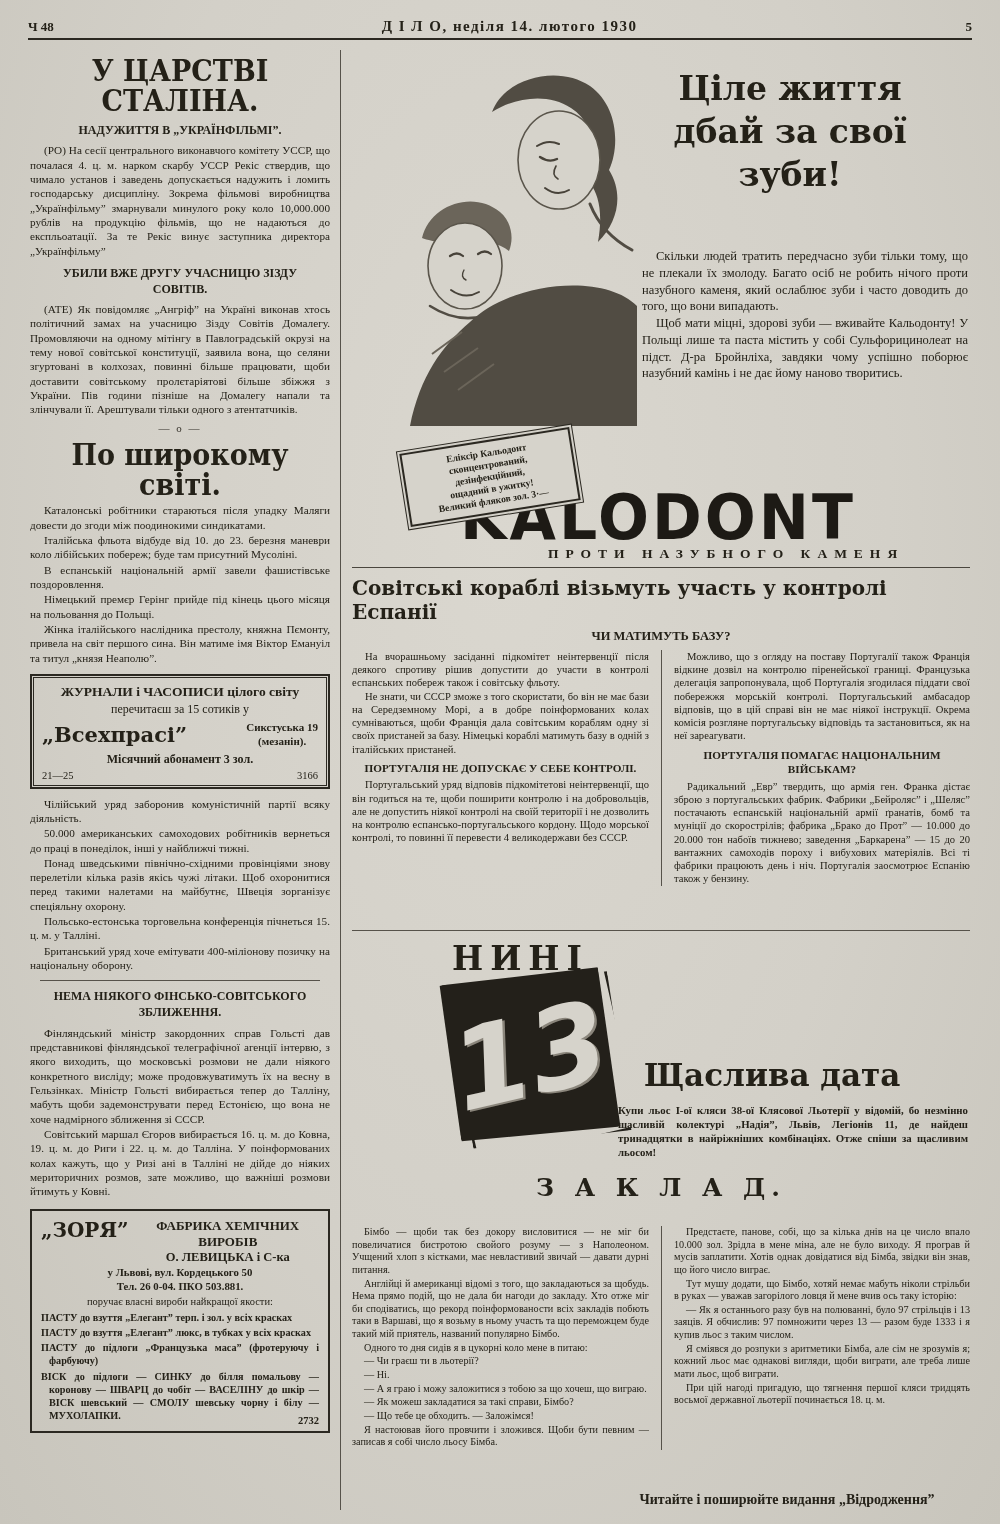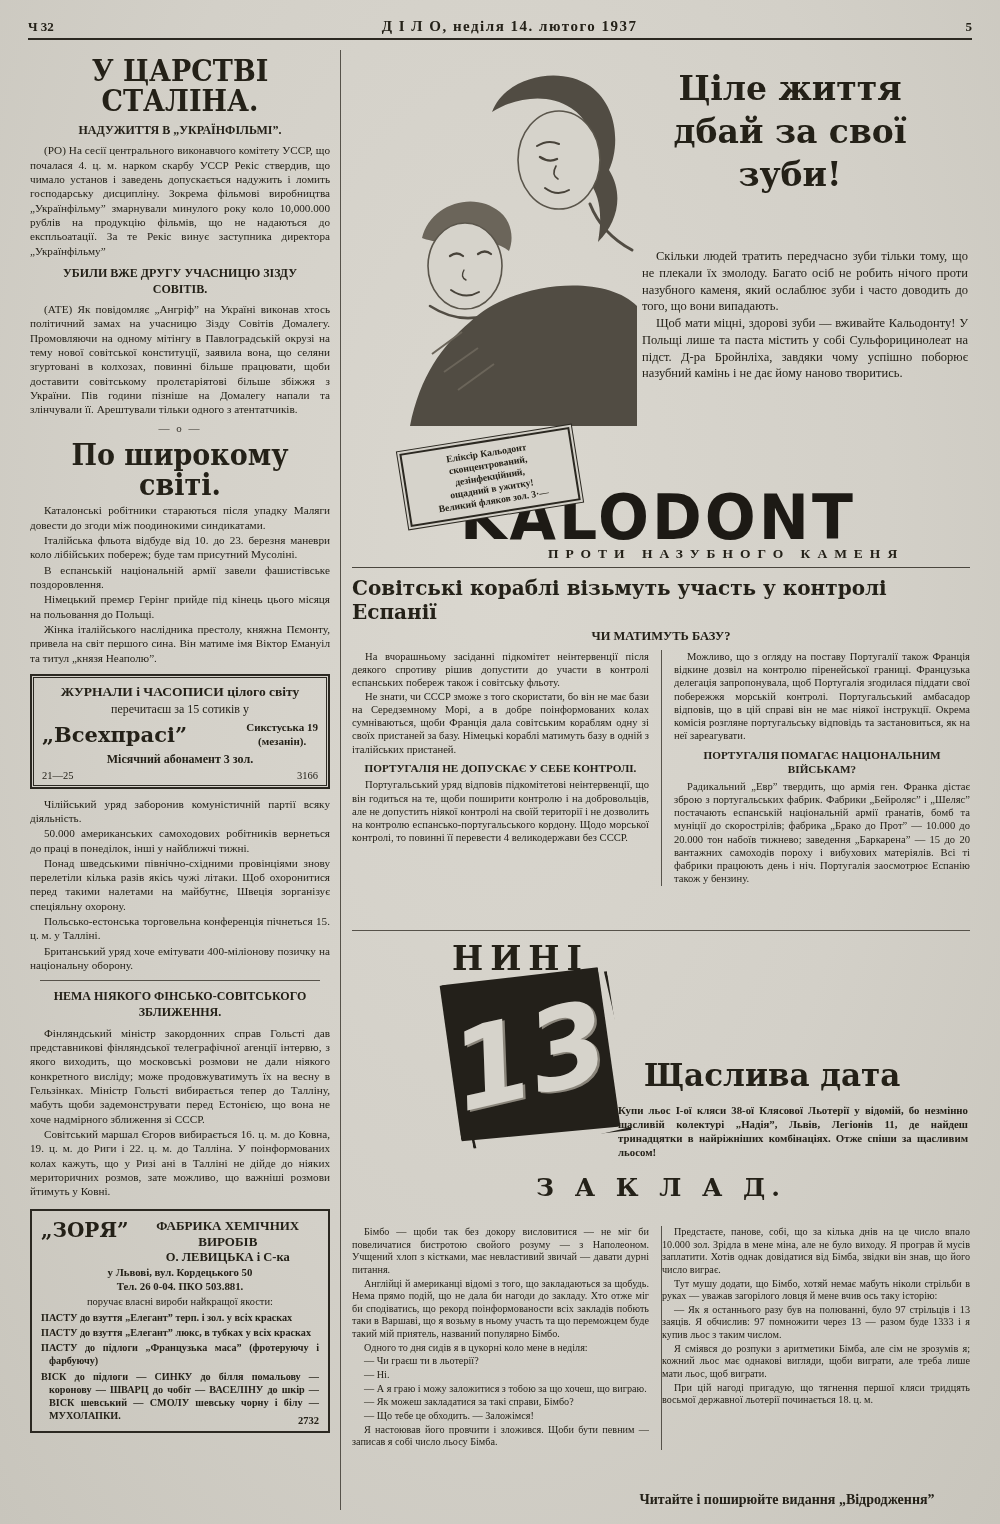--- a/index.html
+++ b/index.html
@@ -101,33 +101,33 @@
     font-size:112px; color:#d6d3cb; text-shadow:2px 2px 0 #8a857b;
   }
   .l-headline { position:absolute; left:292px; top:126px; font-family:"DejaVu Serif", serif; font-weight:bold; font-size:31px; }
   .l-body { position:absolute; left:266px; top:172px; width:350px; font-size:10.8px; font-weight:bold; line-height:1.3; text-align:justify; }
 
   
   .zaklad { height:317px; padding-top:6px; overflow:hidden; }
   .z-title { text-align:center; font-family:"DejaVu Serif", serif; font-weight:bold; font-size:25px; letter-spacing:6px; margin-bottom:24px; }
   .z-cols { display:flex; }
   .z-col { width:50%; font-size:10.2px; line-height:1.24; text-align:justify; padding-right:12px; }
-  .z-col + .z-col { border-left:1px solid #56524a; padding-left:0; padding-right:0; }
+  .z-col + .z-col { border-left:1px solid #56524a; padding-left:12px; padding-right:0; }
   .z-col p { text-indent:12px; margin-bottom:1px; }
 
   .footer-line { margin:8px 0 0 252px; width:366px; text-align:center; font-weight:bold; font-size:14px; }
 </style>
 </head>
 <body>
 
 <div class="page">
 
   <header class="header">
-    <span>Ч 32</span>
-    <span class="masthead">Д І Л О,  неділя 14. лютого 1937</span>
+    <span>Ч 48</span>
+    <span class="masthead">Д І Л О,  неділя 14. лютого 1930</span>
     <span>5</span>
   </header>
 
   <div class="vrule"></div>
 
   <section class="left-col">
 
     <h1 class="art-title">У ЦАРСТВІ СТАЛІНА.</h1>
     <h3 class="subhead">НАДУЖИТТЯ В „УКРАЇНФІЛЬМІ”.</h3>
     <p class="body">(РО) На сесії центрального виконавчого комітету УССР, що почалася 4. ц. м. нарком скарбу УССР Рекіс ствердив, що чимало установ і заведень допускається надужить і ломить господарську дисципліну. Зокрема фільмові виробництва „Українфільму” змарнували минулого року коло 10,000.000 рублів на продукцію фільмів, що не надаються до експльоатації. За те Рекіс винує заступника директора „Українфільму”</p>
@@ -265,21 +265,21 @@
       <div class="l-headline">Щаслива дата</div>
       <div class="l-body">Купи льос І-ої кляси 38-ої Клясової Льотерії у відомій, бо незмінно щасливій колектурі „Надія”, Львів, Легіонів 11, де найдеш тринадцятки в найріжніших комбінаціях. Отже спіши за щасливим льосом!</div>
     </div>
 
     <article class="zaklad">
       <h2 class="z-title">З А К Л А Д.</h2>
       <div class="z-cols">
         <div class="z-col">
           <p>Бімбо — щоби так без докору висловитися — не міг би повеличатися бистротою свойого розуму — з Наполеоном. Учщений хлоп з кістками, має невластивий звичай — давати дурні питання.</p>
           <p>Англійці й американці відомі з того, що закладаються за щобудь. Нема прямо подій, що не дала би нагоди до закладу. Хто отже міг би сподіватись, що рекорд поінформованости всіх закладів побють таки в Варшаві, що я возьму в ньому участь та що переможцем буде такий мій приятель, названий популярно Бімбо.</p>
-          <p>Одного то дня сидів я в цукорні коло мене в неділя:</p>
+          <p>Одного то дня сидів я в цукорні коло мене в питаю:</p>
           <p>— Чи граєш ти в льотерії?</p>
           <p>— Ні.</p>
           <p>— А я граю і можу заложитися з тобою за що хочеш, що виграю.</p>
           <p>— Як можеш закладатися за такі справи, Бімбо?</p>
           <p>— Що тебе це обходить. — Заложімся!</p>
           <p>Я настоював його провчити і зложився. Щоби бути певним — записав я собі число льосу Бімба.</p>
         </div>
         <div class="z-col">
           <p>Предстаєте, панове, собі, що за кілька днів на це число впало 10.000 зол. Зрідла в мене міна, але не було виходу. Я програв й мусів заплатити. Хотів однак довідатися від Бімба, звідки він знав, що його число виграє.</p>
           <p>Тут мушу додати, що Бімбо, хотяй немає мабуть ніколи стрільби в руках — уважав загорілого ловця й мене вчив ось таку історію:</p>

